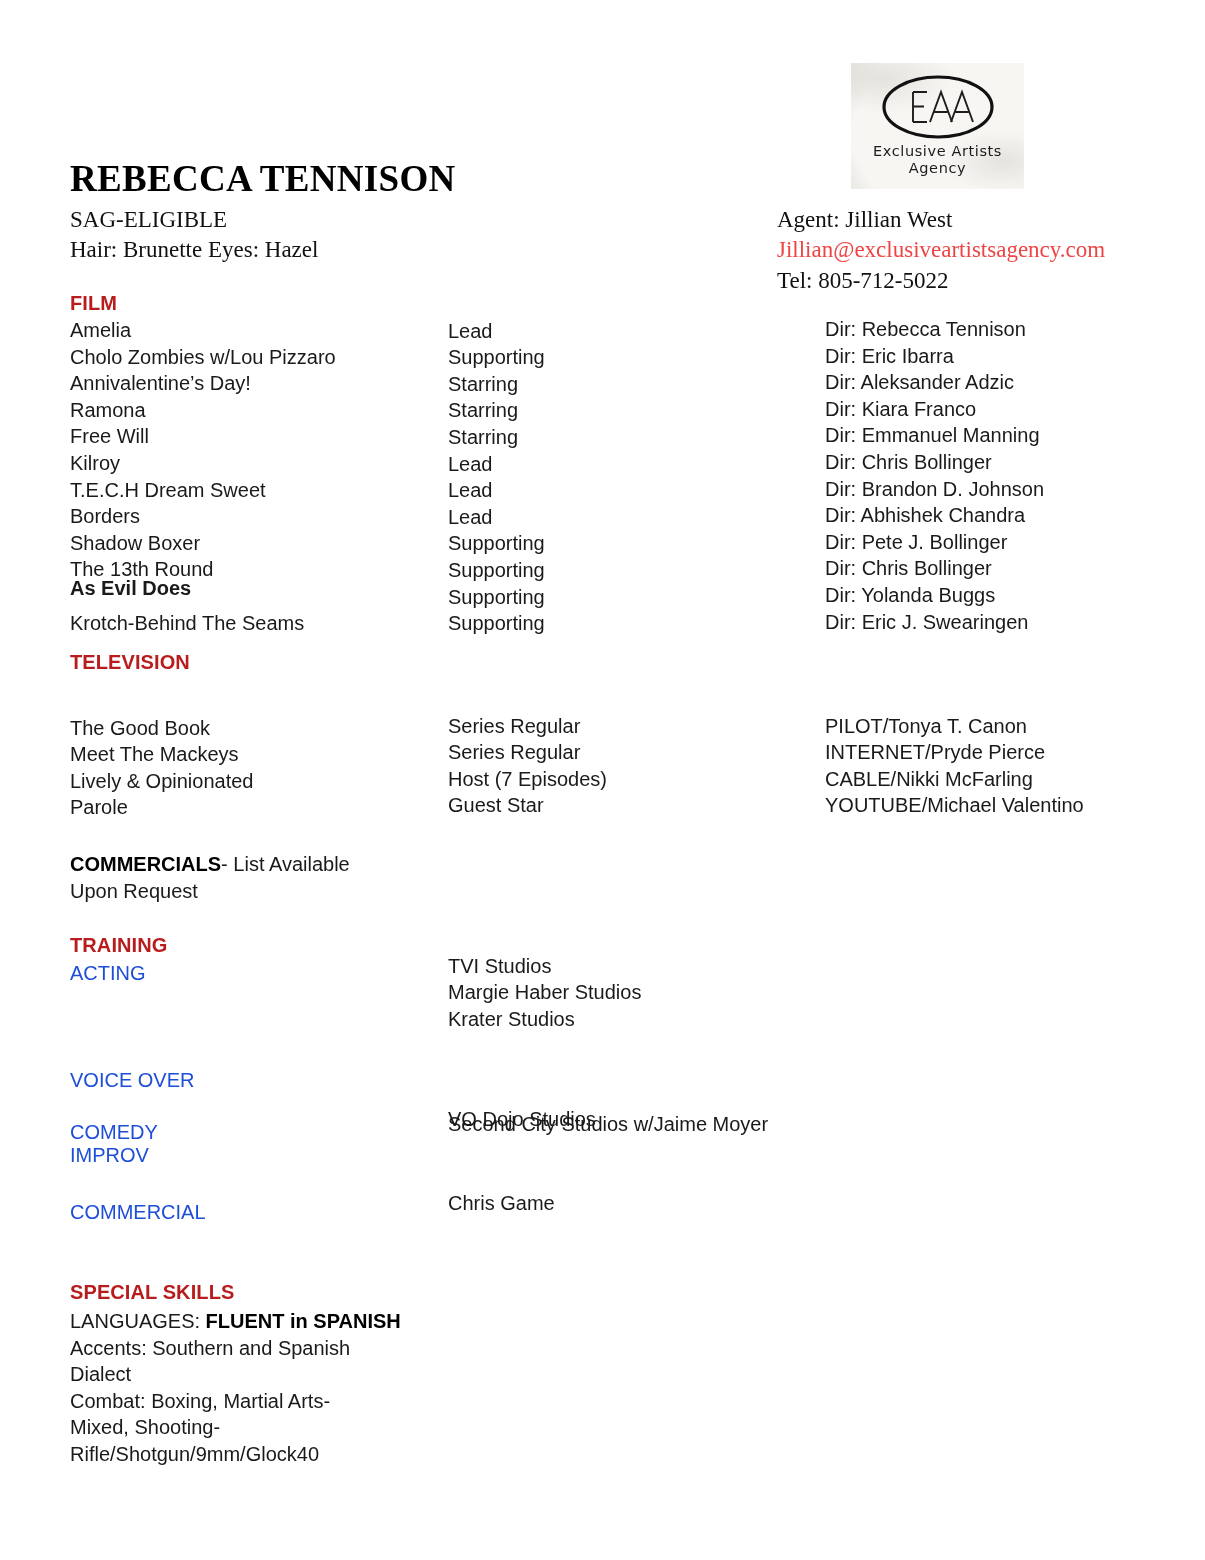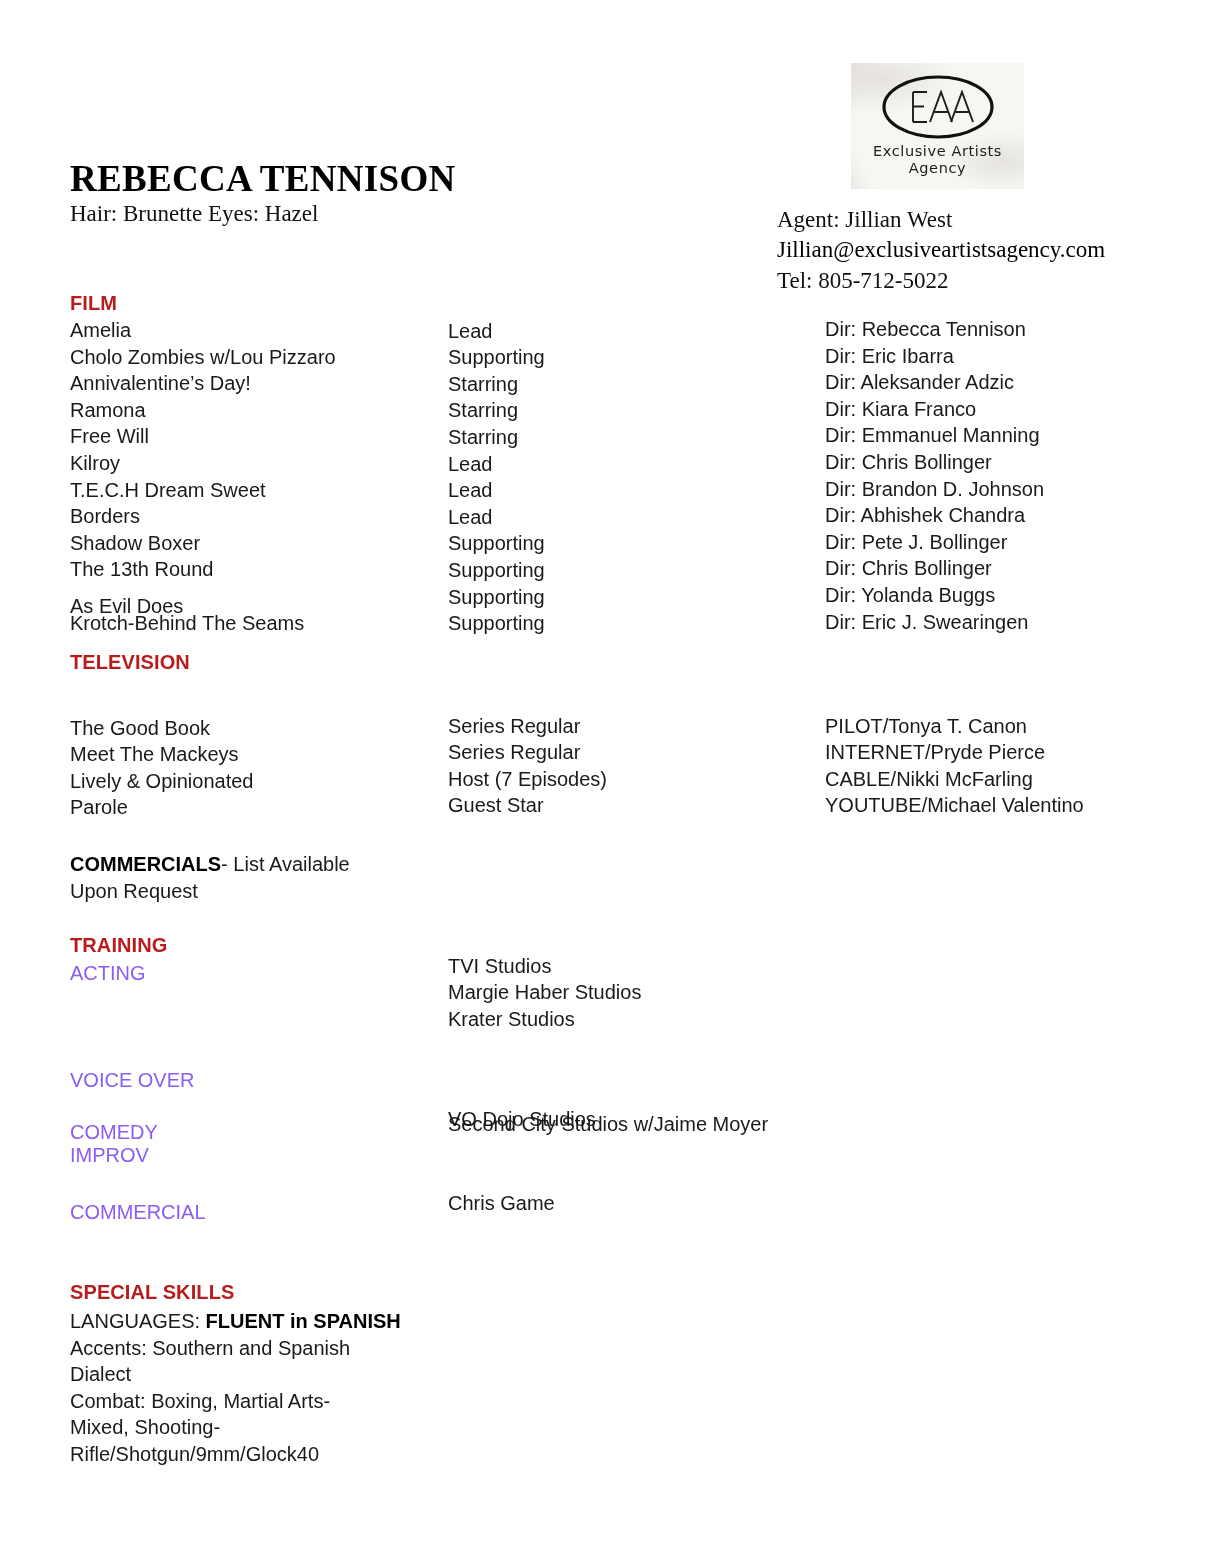--- a/index.html
+++ b/index.html
@@ -62,21 +62,21 @@
     position: absolute;
     left: 777px;
     top: 205px;
     width: 420px;
     font-family: "Liberation Serif", serif;
     font-size: 23px;
     line-height: 1.32;
     color: #111111;
   }
   .agent-email {
-    color: #000000;
+    color: #ef4444;
     white-space: nowrap;
   }
 
   
   .logo {
     position: absolute;
     left: 851px;
     top: 63px;
     width: 173px;
     height: 126px;
@@ -126,21 +126,21 @@
     line-height: 1;
     color: #1a1a1a;
     white-space: nowrap;
   }
 
   
   .training-label {
     position: absolute;
     left: 70px;
     font-size: 20px;
-    color: #8b5cf6;
+    color: #1d4ed8;
     white-space: nowrap;
   }
   .training-value {
     position: absolute;
     left: 448px;
     font-size: 20px;
     line-height: 26.4px;
     color: #1a1a1a;
     width: 330px;
   }
@@ -175,20 +175,21 @@
         </g>
       </svg>
       <div class="logo-name">
         <div>Exclusive Artists</div>
         <div>Agency</div>
       </div>
     </div>
 
     <div class="name-block">
       <div class="actor-name">REBECCA TENNISON</div>
+      <div class="union-status">SAG-ELIGIBLE</div>
       <div class="physical">Hair: Brunette  Eyes: Hazel</div>
     </div>
 
     <div class="agent-block">
       <div>Agent: Jillian West</div>
       <div class="agent-email">Jillian@exclusiveartistsagency.com</div>
       <div>Tel: 805-712-5022</div>
     </div>
   </div>
 
@@ -217,21 +218,21 @@
       <div class="row-line col-dir" style="top: 478.6px;">Dir: Brandon D. Johnson</div>
       <div class="row-line col-title" style="top: 506.2px;">Borders</div>
       <div class="row-line col-role" style="top: 506.7px;">Lead</div>
       <div class="row-line col-dir" style="top: 505.2px;">Dir: Abhishek Chandra</div>
       <div class="row-line col-title" style="top: 532.8px;">Shadow Boxer</div>
       <div class="row-line col-role" style="top: 533.3px;">Supporting</div>
       <div class="row-line col-dir" style="top: 531.8px;">Dir: Pete J. Bollinger</div>
       <div class="row-line col-title" style="top: 559.4px;">The 13th Round</div>
       <div class="row-line col-role" style="top: 559.9px;">Supporting</div>
       <div class="row-line col-dir" style="top: 558.4px;">Dir: Chris Bollinger</div>
-      <div class="row-line col-title" style="top: 596px;">As Evil Does</div>
+      <div class="row-line col-title" style="top: 578px; font-weight: bold;">As Evil Does</div>
       <div class="row-line col-role" style="top: 586.5px;">Supporting</div>
       <div class="row-line col-dir" style="top: 585px;">Dir: Yolanda Buggs</div>
       <div class="row-line col-title" style="top: 612.6px;">Krotch-Behind The Seams</div>
       <div class="row-line col-role" style="top: 613.1px;">Supporting</div>
       <div class="row-line col-dir" style="top: 611.6px;">Dir: Eric J. Swearingen</div>
     </div>
 
   <div class="section-head col-title" style="top:651px;text-align:center;">TELEVISION</div>
   <div id="tv-rows">
       <div class="row-line col-title" style="top: 718px;">The Good Book</div>

